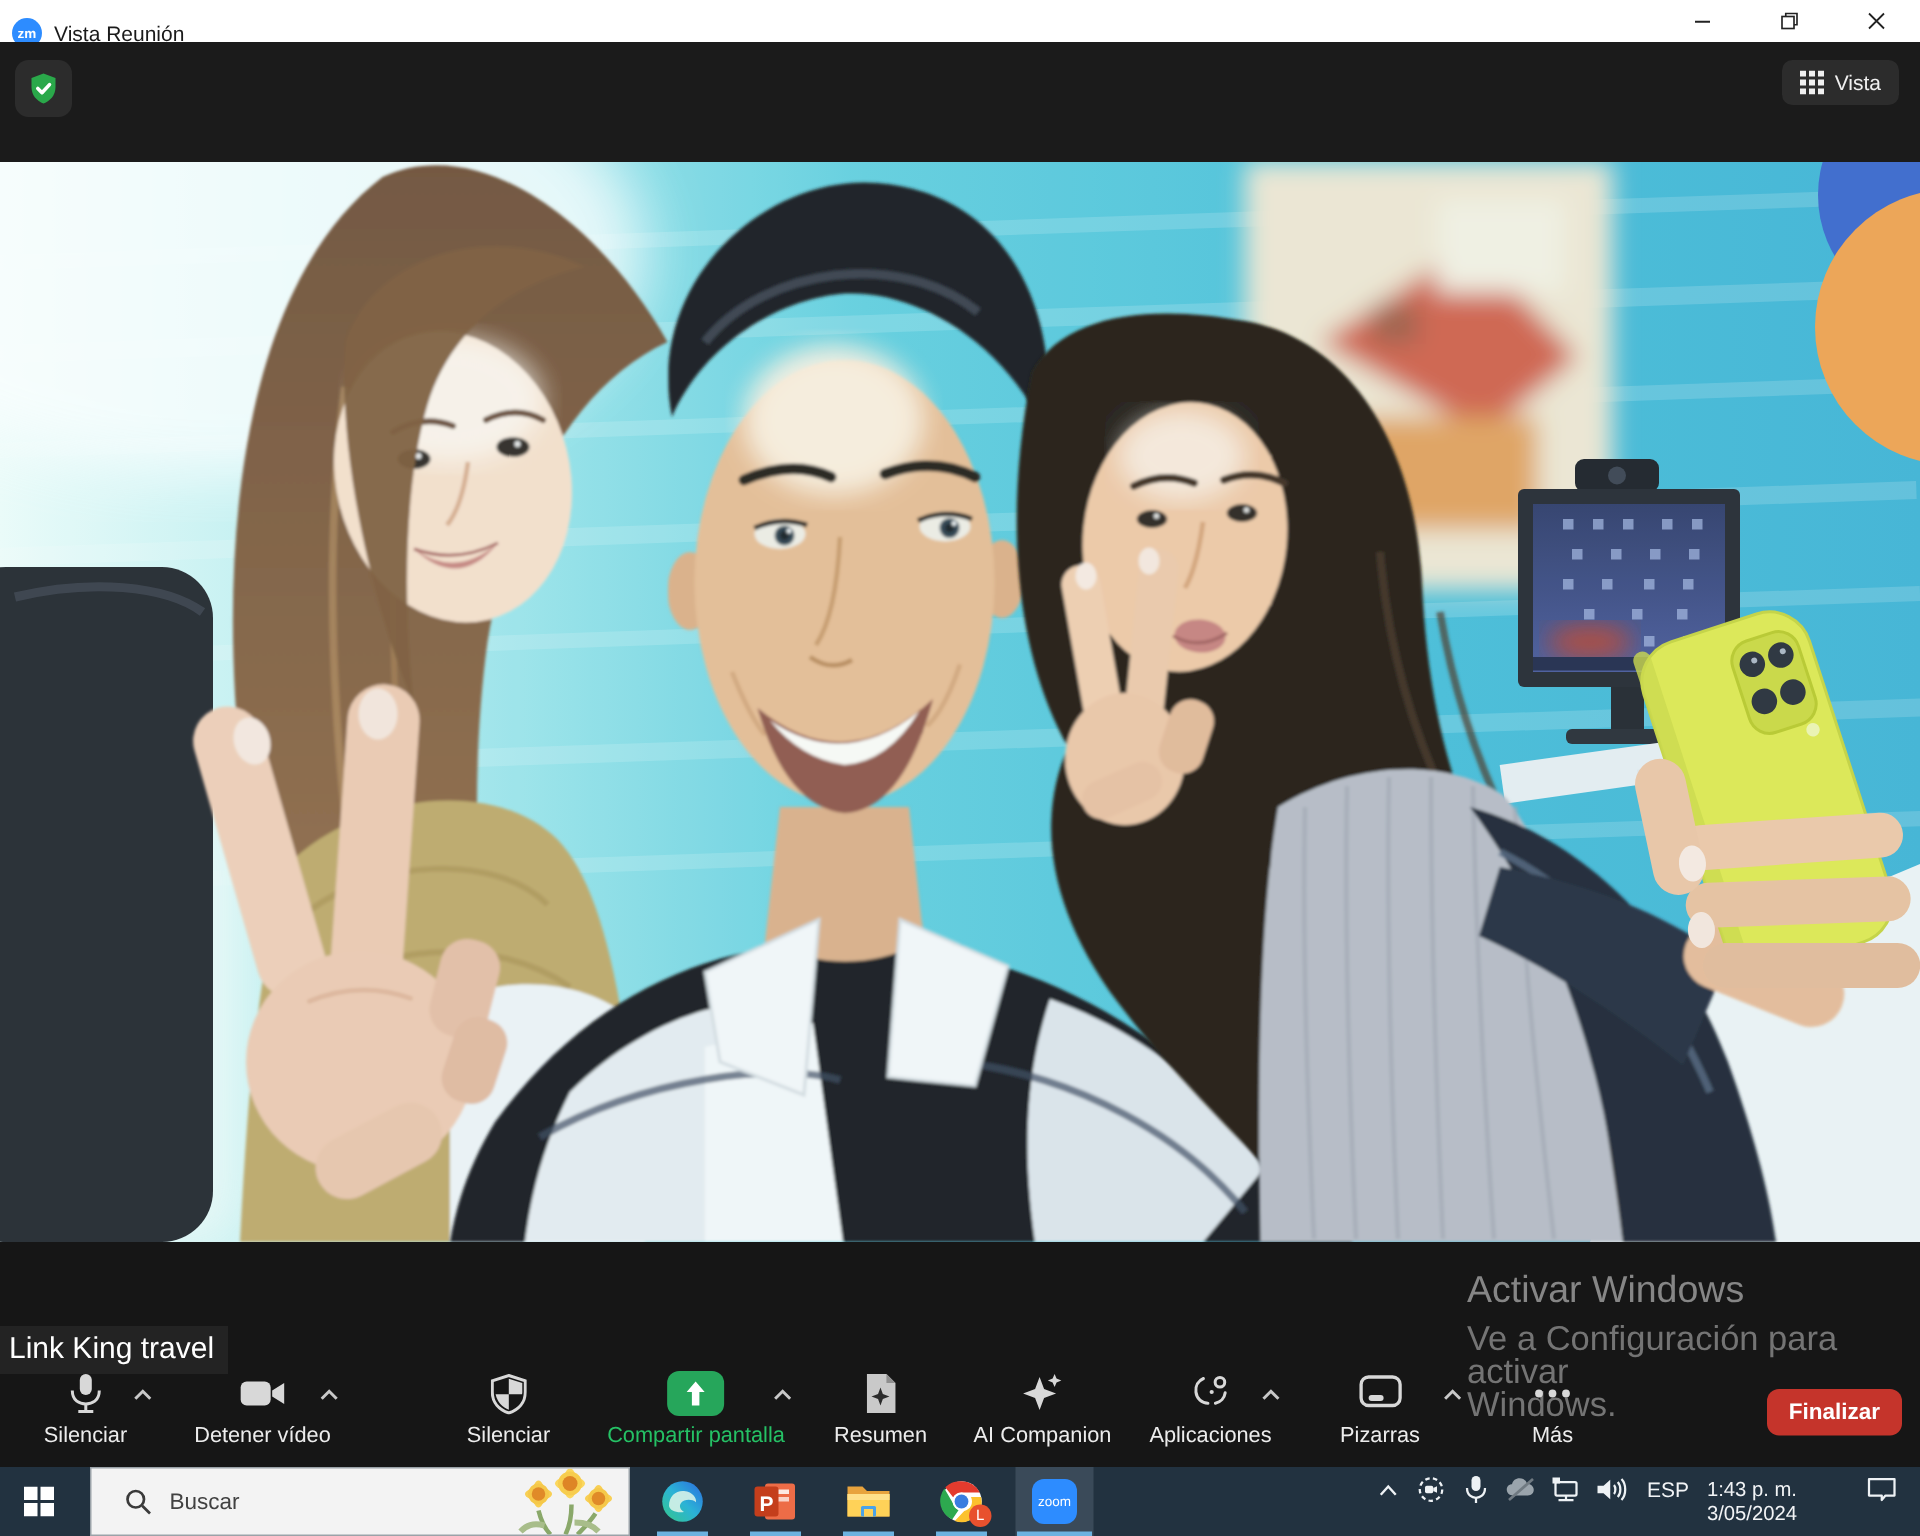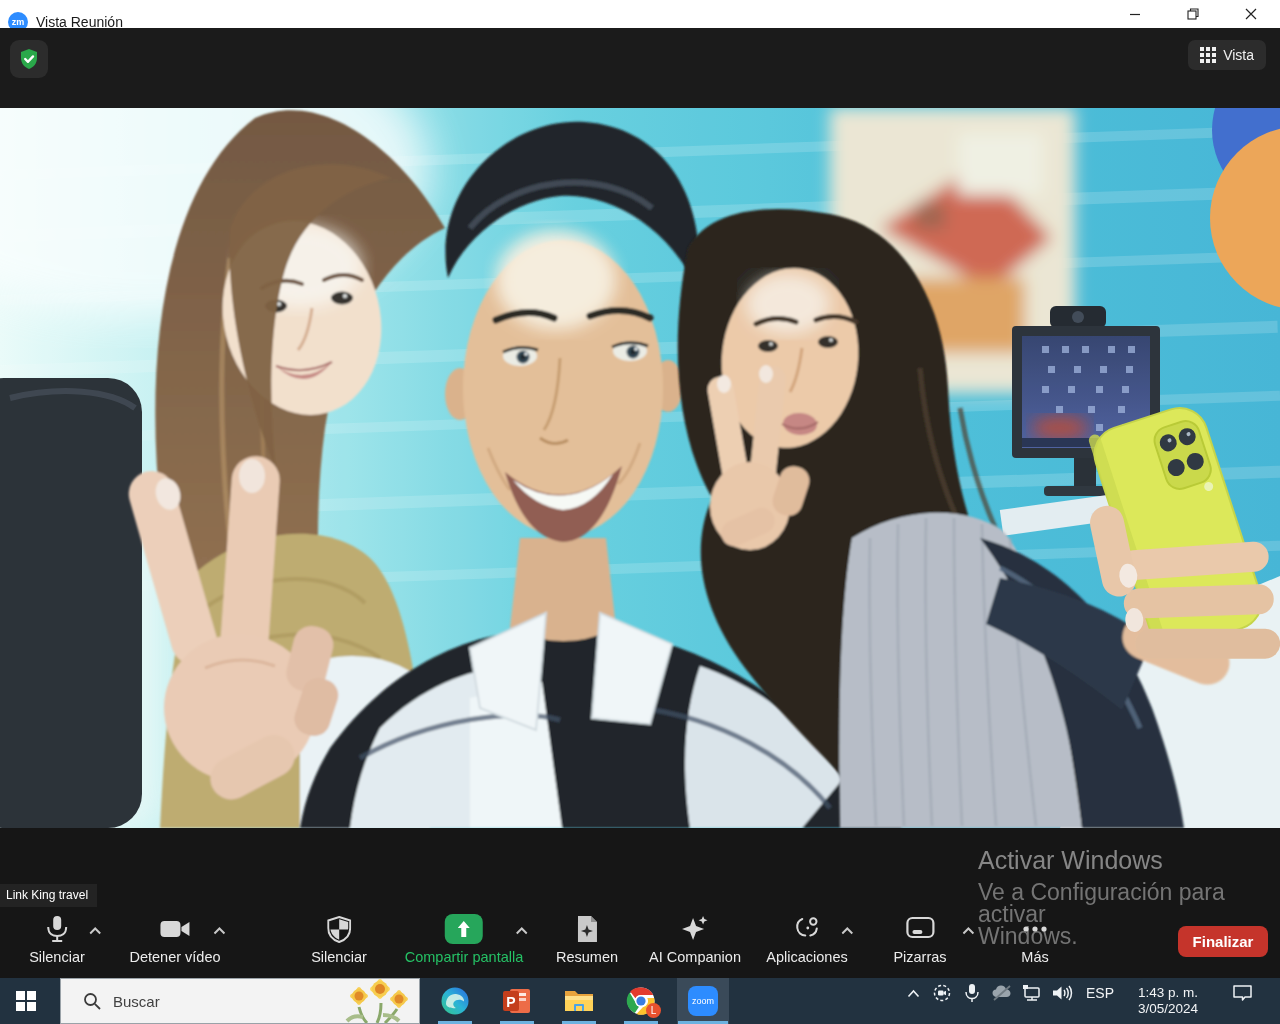--- a/index.html
+++ b/index.html
@@ -29,21 +29,21 @@
     gap:7px; cursor:pointer; }
   .vista-btn span { color:#f0f0f0; font-size:14px; }
 
   
   .video { position:absolute; left:0; top:108px; width:1280px; height:720px; background:#12222a; overflow:hidden; }
   .video svg { display:block; width:1280px; height:720px; }
 
   
   .controlbar { position:absolute; left:0; top:828px; width:1280px; height:150px; background:#161616; }
   .name-label { position:absolute; left:0; top:56px; background:rgba(36,36,36,.95);
-    color:#fff; font-size:12px; padding:4px 9px 5px 6px; white-space:nowrap; }
+    color:#fff; font-size:20px; padding:4px 9px 5px 6px; white-space:nowrap; }
   .watermark { position:absolute; left:978px; top:18px; color:#7d7d7d; pointer-events:none; }
   .watermark .wm-title { font-size:25px; color:#868686; }
   .watermark .wm-line { font-size:23px; color:#747474; margin-top:6px; line-height:22px; }
   .tb-item { position:absolute; top:84px; transform:translateX(-50%);
     display:flex; flex-direction:column; align-items:center; cursor:pointer; }
   .tb-ico { height:34px; display:flex; align-items:center; justify-content:center; }
   .tb-label { margin-top:3px; font-size:14.5px; color:#ececec; white-space:nowrap; }
   .tb-label.green { color:#25c165; }
   .tb-chev { position:absolute; top:9px; cursor:pointer; }
   .share-ico { width:38px; height:30px; background:#26a65b; border-radius:8px;
@@ -68,21 +68,21 @@
   .task-app.active { background:#3a4a59; }
   .app-underline { position:absolute; bottom:0; left:50%; transform:translateX(-50%);
     width:34px; height:3px; background:#6cb2e0; }
   .app-underline.wide { width:50px; }
   .zoom-tile { width:30px; height:30px; background:#2d8cff; border-radius:8px; color:#fff;
     font-size:9px; display:flex; align-items:center; justify-content:center; }
   .chrome-badge { position:absolute; right:6px; bottom:6px; width:15px; height:15px;
     border-radius:50%; background:#e8512e; color:#fff; font-size:10px; display:flex;
     align-items:center; justify-content:center; }
   .tray-btn { position:absolute; top:0; height:30px; display:flex; align-items:center;
-    justify-content:center; background:transparent; border:none; cursor:pointer; }
+    justify-content:center; background:transparent; border:none; cursor:pointer;margin-left:12px; }
   .tray-lang { color:#f2f4f6; font-size:14px; }
   .tray-clock { position:absolute; left:1128px; top:0; width:80px; height:46px; display:flex;
     flex-direction:column; align-items:center; justify-content:center; cursor:pointer; }
   .tray-clock div { color:#f2f4f6; font-size:13.5px; line-height:16px; white-space:nowrap; }
 </style>
 </head>
 <body>
 
 <div class="screen">
 

